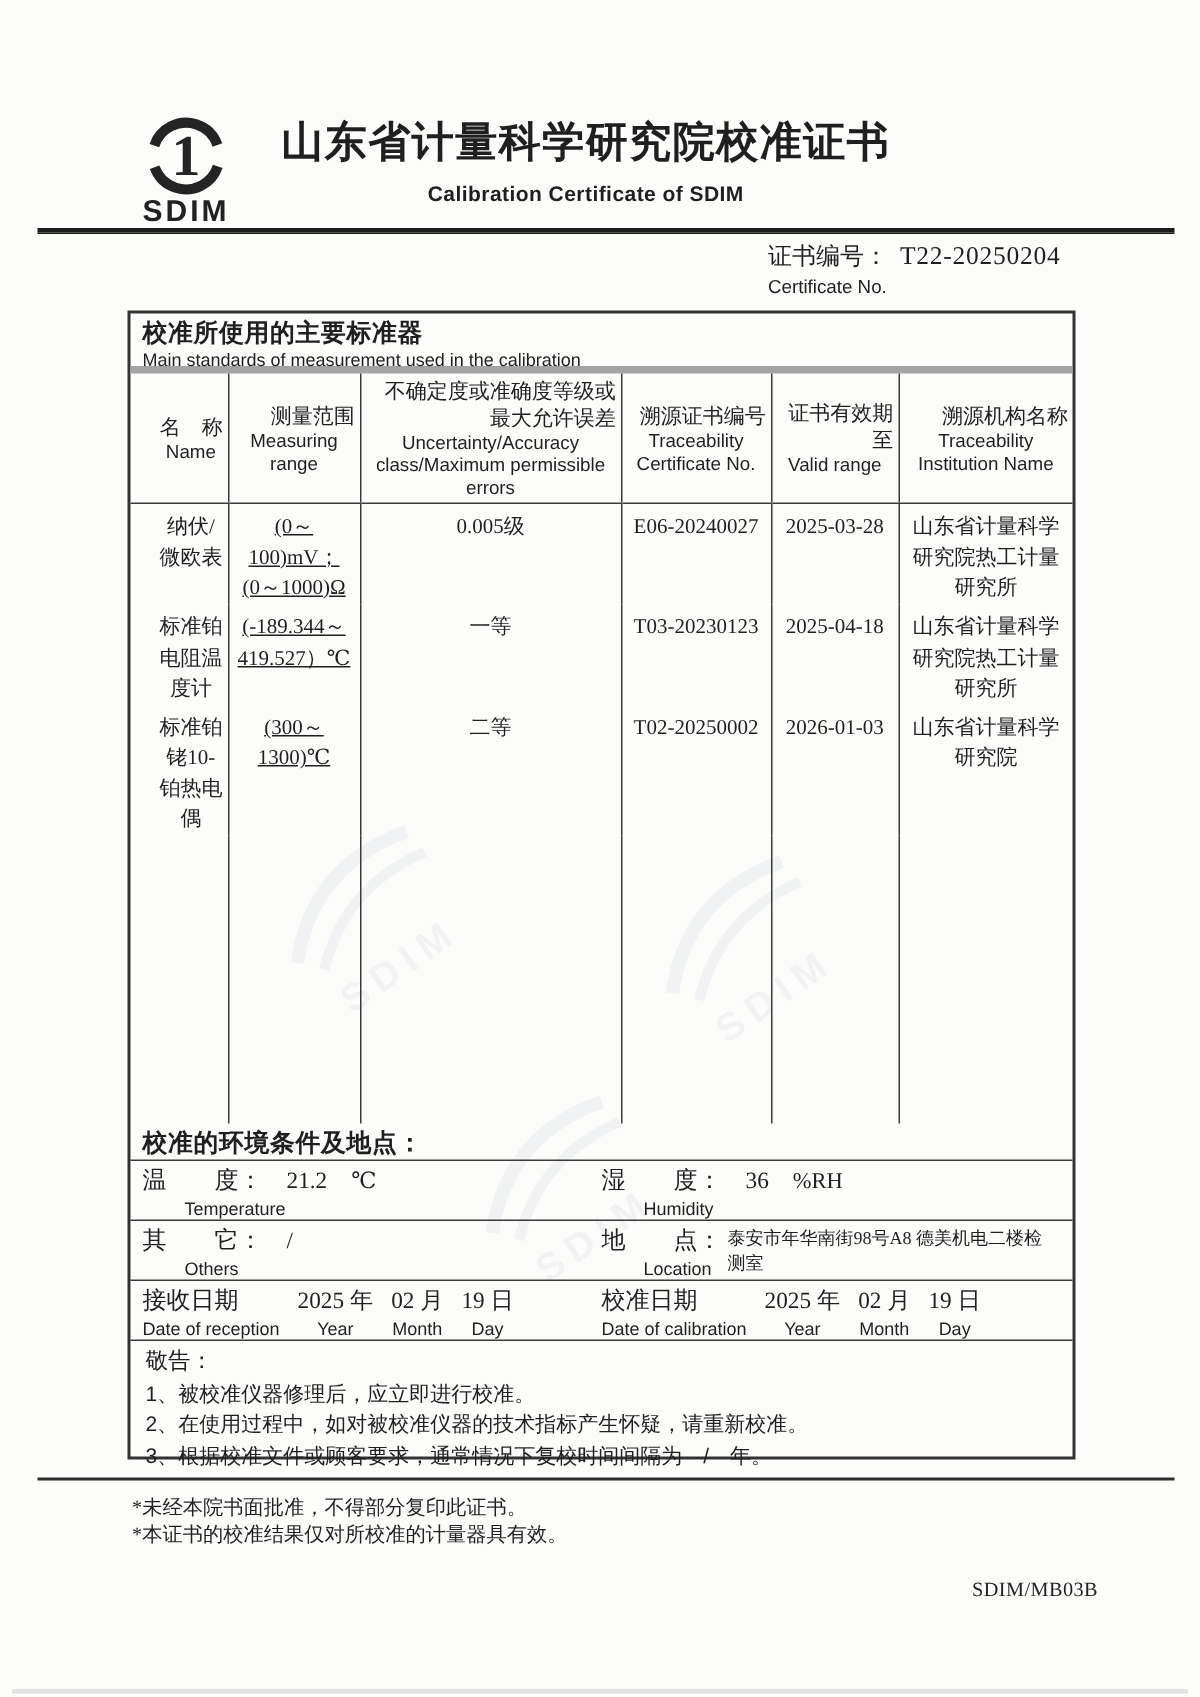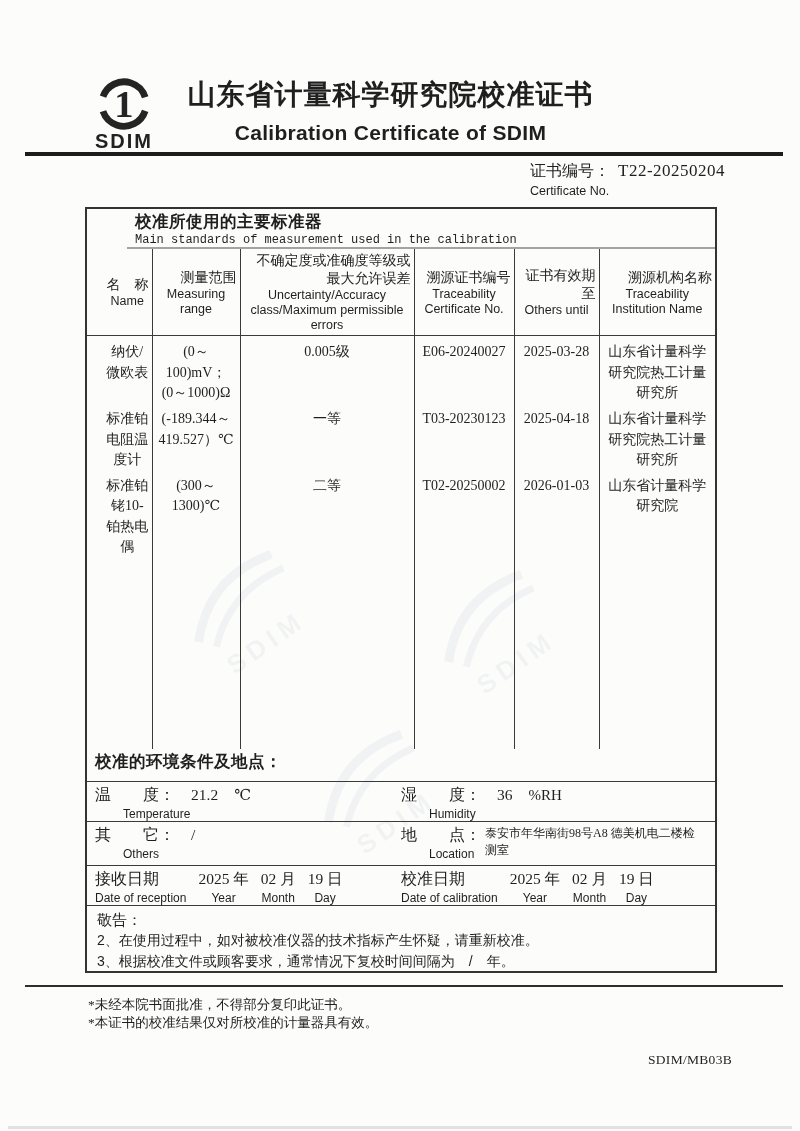--- a/index.html
+++ b/index.html
@@ -2,46 +2,46 @@
 <html><head>
 <meta charset="utf-8">
 <style>
   * { margin:0; padding:0; box-sizing:border-box; }
   html,body { background:#ffffff; }
   .page {
     position:relative; width:800px; height:1131px; margin:0 auto;
     background:#fcfcfb; color:#1f1f1f; overflow:hidden;
     font-family:"Liberation Serif","DejaVu Serif",serif;
   }
-  .pre-line { white-space:pre-line; }
+  .pre-line { white-space:pre-line;text-decoration:underline; }
 
   
   .logo { position:absolute; left:82px; top:76px; width:84px; text-align:center; }
   .logo svg { display:block; margin:0 auto; }
   .logo-text { font-family:"Liberation Sans","DejaVu Sans",sans-serif; font-weight:bold;
                font-size:20px; letter-spacing:2px; color:#222; margin-top:-4px; }
   .title-block { position:absolute; left:168px; top:76px; width:445px; text-align:center; }
   .title-zh { font-size:28px; font-weight:bold; letter-spacing:1px; }
   .title-en { font-family:"Liberation Sans","DejaVu Sans",sans-serif;
-              font-size:21px; font-weight:bold; margin-top:7px; letter-spacing:0.3px; }
+              font-size:14px; font-weight:bold; margin-top:7px; letter-spacing:0.3px; }
   .page-info { position:absolute; left:622px; top:109px; width:105px; text-align:center;
                font-size:13.5px; line-height:1.3; }
   .double-rule { position:absolute; left:25px; top:152px; width:758px; height:3px;
                  border-top:3px solid #1c1c1c; border-bottom:1px solid #1c1c1c; }
-  .certno { position:absolute; left:530px; top:161px; }
+  .certno { position:absolute; left:512px; top:161px; }
   .certno-line1 { font-size:16px; }
   .certno-value { font-size:17px; margin-left:8px; letter-spacing:0.5px; }
   .certno-line2 { font-family:"Liberation Sans","DejaVu Sans",sans-serif; font-size:12.5px; margin-top:2px; }
 
   
   .mainbox { position:absolute; left:85px; top:207px; width:632px; height:766px;
              border:2px solid #333; display:flex; flex-direction:column; background:transparent; }
-  .std-head { height:40px; border-bottom:2px solid #a3a3a3; padding:2px 8px 0;margin-left:40px; }
+  .std-head { height:40px; border-bottom:5px solid #a3a3a3; padding:2px 8px 0; }
   .sec-zh { font-family:"Liberation Sans","DejaVu Sans",sans-serif; font-size:16.5px; font-weight:600; letter-spacing:0.5px; }
-  .sec-en { font-family:Liberation Mono, monospace; font-size:12px; margin-top:0px; }
+  .sec-en { font-family:Liberation Sans, sans-serif; font-size:12px; margin-top:0px; }
 
   table.std { width:100%; border-collapse:collapse; table-layout:fixed; }
   table.std th, table.std td { border-left:1px solid #3a3a3a; }
   table.std th:first-child, table.std td:first-child { border-left:none;padding-left:19px; }
   table.std thead th { border-bottom:1px solid #3a3a3a; font-weight:normal;
                        text-align:center; vertical-align:middle; padding:2px 3px; height:85px; }
   .th-zh { font-family:"Liberation Sans","DejaVu Sans",sans-serif; font-size:14px; line-height:1.3;text-align:right; }
   .th-en { font-family:"Liberation Sans","DejaVu Sans",sans-serif; font-size:12.5px; line-height:1.2; margin-top:1px; }
   table.std tbody td { text-align:center; vertical-align:top; padding:6px 3px 0;
                        font-size:14px; line-height:1.45; }
@@ -162,21 +162,21 @@
           <th>
             <div class="th-zh">不确定度或准确度等级或最大允许误差</div>
             <div class="th-en">Uncertainty/Accuracy class/Maximum permissible errors</div>
           </th>
           <th>
             <div class="th-zh">溯源证书编号</div>
             <div class="th-en">Traceability Certificate No.</div>
           </th>
           <th>
             <div class="th-zh">证书有效期至</div>
-            <div class="th-en">Others until</div>
+            <div class="th-en">Valid range</div>
           </th>
           <th>
             <div class="th-zh">溯源机构名称</div>
             <div class="th-en">Traceability Institution Name</div>
           </th>
         </tr>
       </thead>
       <tbody>
         <tr class="r1">
           <td>纳伏/微欧表</td>
@@ -297,20 +297,21 @@
         <div class="dg">
           <div class="dg-top"><span>19</span>
             <span>日</span></div>
           <div class="dg-bottom">Day</div>
         </div>
       </div>
     </div>
 
     <div class="notice">
       <div class="notice-title">敬告：</div>
+      <div>1、被校准仪器修理后，应立即进行校准。</div>
       <div>2、在使用过程中，如对被校准仪器的技术指标产生怀疑，请重新校准。</div>
       <div>3、根据校准文件或顾客要求，通常情况下复校时间间隔为　/　年。</div>
     </div>
 
   </div>
 
   <div class="foot-rule"></div>
   <div class="footnotes">
     <div>*未经本院书面批准，不得部分复印此证书。</div>
     <div>*本证书的校准结果仅对所校准的计量器具有效。</div>

